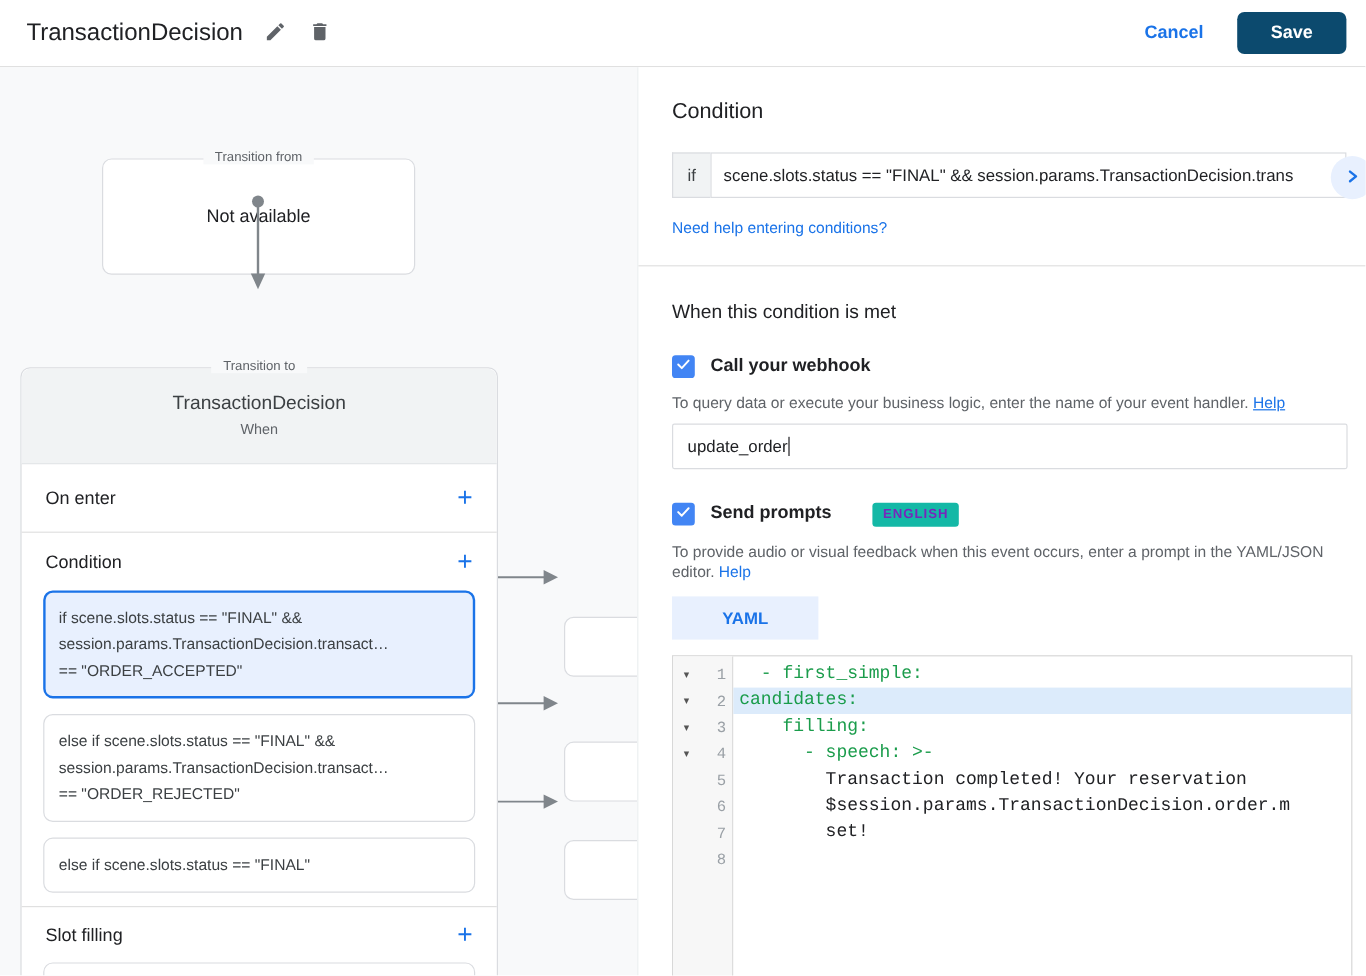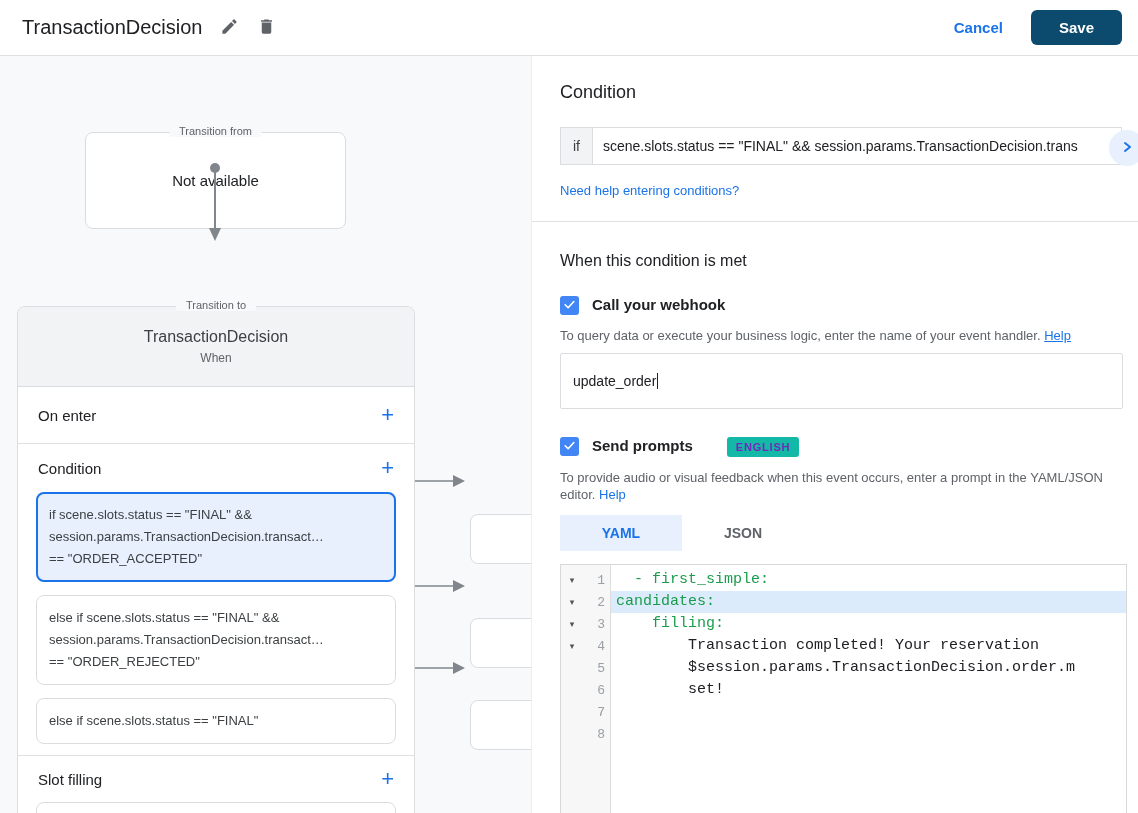--- a/index.html
+++ b/index.html
@@ -70,21 +70,21 @@
   .when-h { margin-top:30px; font-size:16px; font-weight:400; color:#202124; }
 
   .check-row { display:flex; margin-top:26px; }
   .checkbox { width:19px; height:19px; border-radius:3px; background:#4285f4; display:flex;
     align-items:center; justify-content:center; cursor:pointer; flex:none; }
   .check-label { margin-left:13px; font-size:15px; font-weight:bold; color:#202124; }
   .desc { margin-top:12px; font-size:13px; color:#5f6368; line-height:17px; max-width:560px; }
   .desc .link { font-size:13px; }
   .u { text-decoration:underline; }
 
-  .text-input { margin-top:9px; width:563px; height:56px; border:1px solid #dadce0; border-radius:2px;
+  .text-input { margin-top:9px; width:563px; height:38px; border:1px solid #dadce0; border-radius:2px;
     padding:0 12px; font-size:14px; color:#202124; display:flex; align-items:center; background:#fff; cursor:text; }
   .caret { display:inline-block; width:1px; height:16px; background:#202124; margin-left:1px; }
 
   .badge { margin-left:34px; background:#14b8a6; color:#7627bb; font-size:11px; font-weight:bold;
     letter-spacing:0.8px; padding:4px 9px; border-radius:3px; }
 
   .tabs { display:flex; margin-top:12px; }
   .tab { width:122px; height:36px; display:flex; align-items:center; justify-content:center;
     font-size:14px; font-weight:bold; color:#5f6368; cursor:pointer; }
   .tab.active { background:#e8f0fe; color:#1a73e8; }
@@ -257,21 +257,20 @@
       <span class="check-label">Send prompts</span>
       <span class="badge">ENGLISH</span>
     </div>
 
     <div class="desc"><span>To provide audio or visual feedback when this event occurs, enter a prompt in the YAML/JSON editor.</span>
       <a class="link">Help</a>
     </div>
 
     <div class="tabs">
       <div class="tab active">YAML</div>
-      <div class="tab">JSON</div>
     </div>
 
     <div class="editor">
       <div class="gutter">
         <div class="g-row">
             <span class="fold">▾</span>
             <span class="num">1</span>
           </div>
         <div class="g-row">
             <span class="fold">▾</span>
@@ -299,20 +298,21 @@
           </div>
         <div class="g-row">
             <span class="fold"></span>
             <span class="num">8</span>
           </div>
       </div>
       <div class="code">
         <div class="c-line key">  - first_simple:</div>
         <div class="c-line key active">candidates:</div>
         <div class="c-line key">    filling:</div>
+        <div class="c-line key">      - speech: &gt;-</div>
         <div class="c-line">        Transaction completed! Your reservation</div>
         <div class="c-line">        $session.params.TransactionDecision.order.m</div>
         <div class="c-line">        set!</div>
         <div class="c-line"></div>
       </div>
     </div>
   </div>
 </div>
 
 </body></html>

